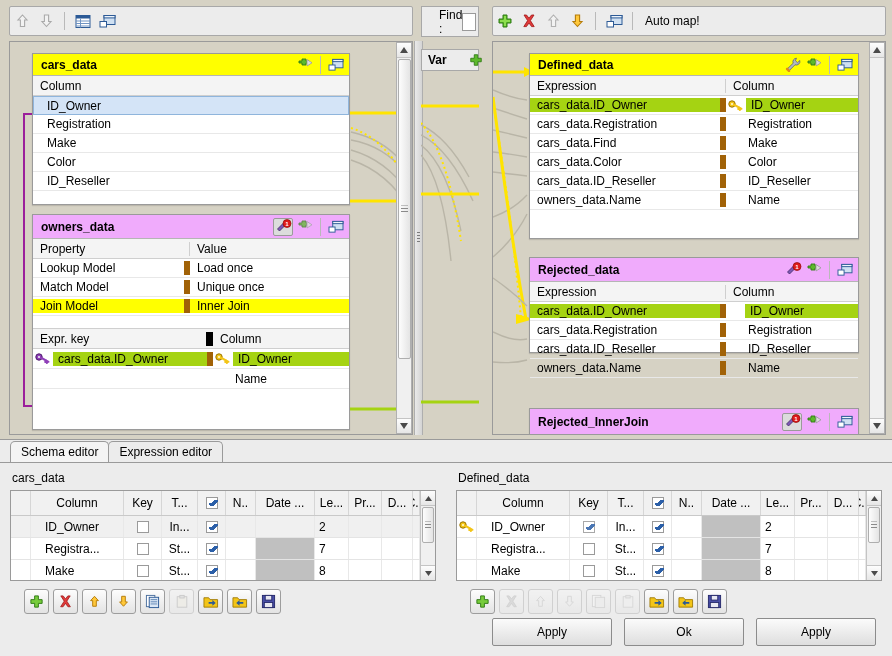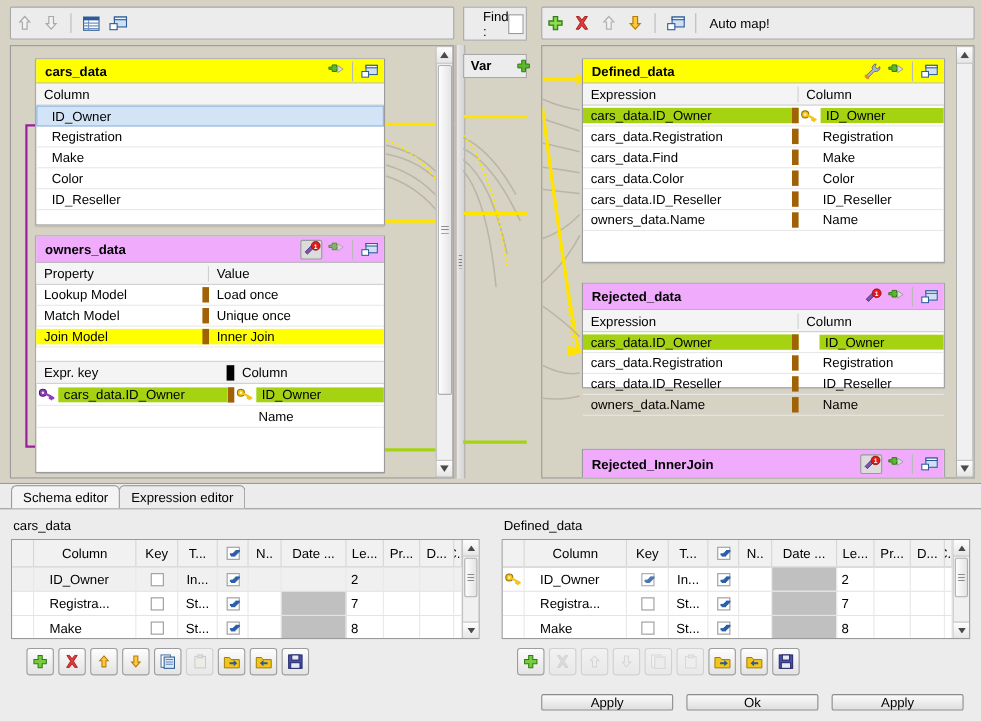--- a/index.html
+++ b/index.html
@@ -170,21 +170,21 @@
   .chk.on.dim { opacity:.85; }
   .btnbar { display:flex; gap:4px; padding:8px 0 0 14px; }
   .sqbtn {
     width:25px; height:25px; border:1px solid #9d9d9d; border-radius:3px;
     background:linear-gradient(#fdfdfd,#e3e3e3);
     display:flex; align-items:center; justify-content:center; cursor:pointer;
   }
   .sqbtn.disabled { opacity:.35; }
   .dlg-btns { position:absolute; right:16px; bottom:10px; display:flex; gap:12px; }
   .dlg-btn {
-    width:120px; height:15px; border:1px solid #8c8c8c; border-radius:2px;
+    width:120px; height:28px; border:1px solid #8c8c8c; border-radius:2px;
     background:linear-gradient(#fbfbfb,#dedede);
     font-size:12px; display:flex; align-items:center; justify-content:center; cursor:pointer;
   }
   svg { display:block; }
 </style>
 </head>
 <body>
 
 <div class="app">
 

